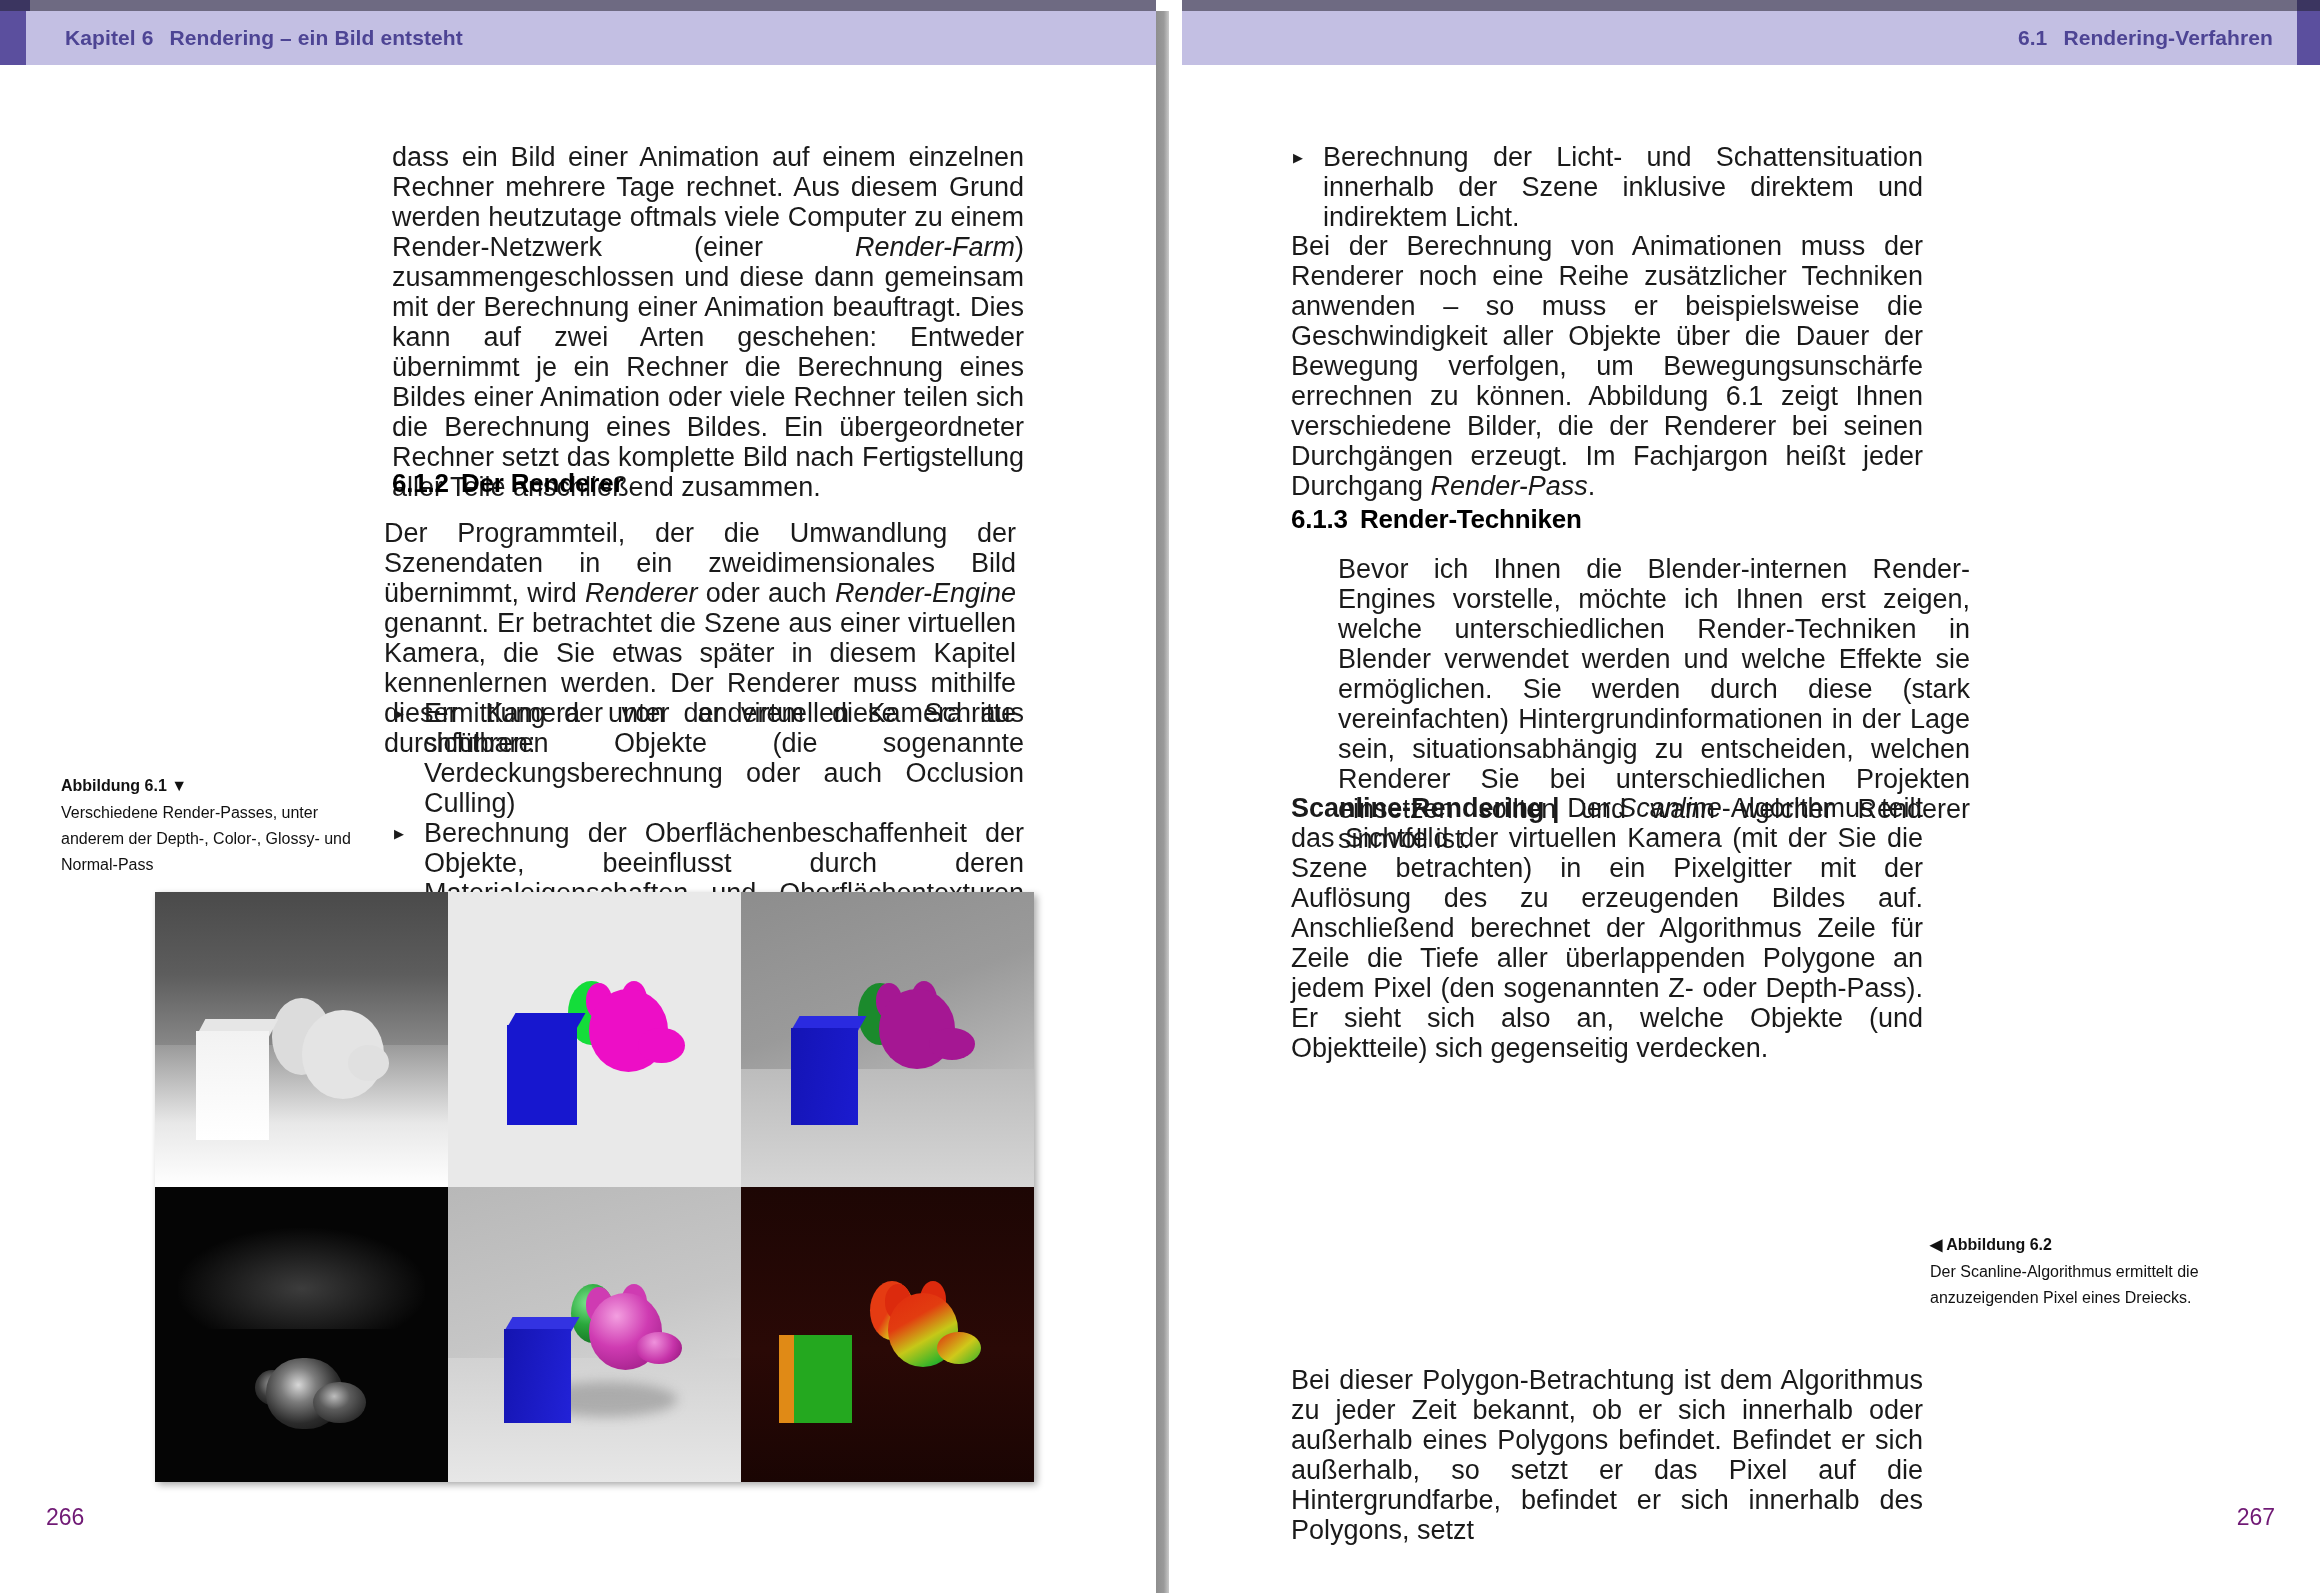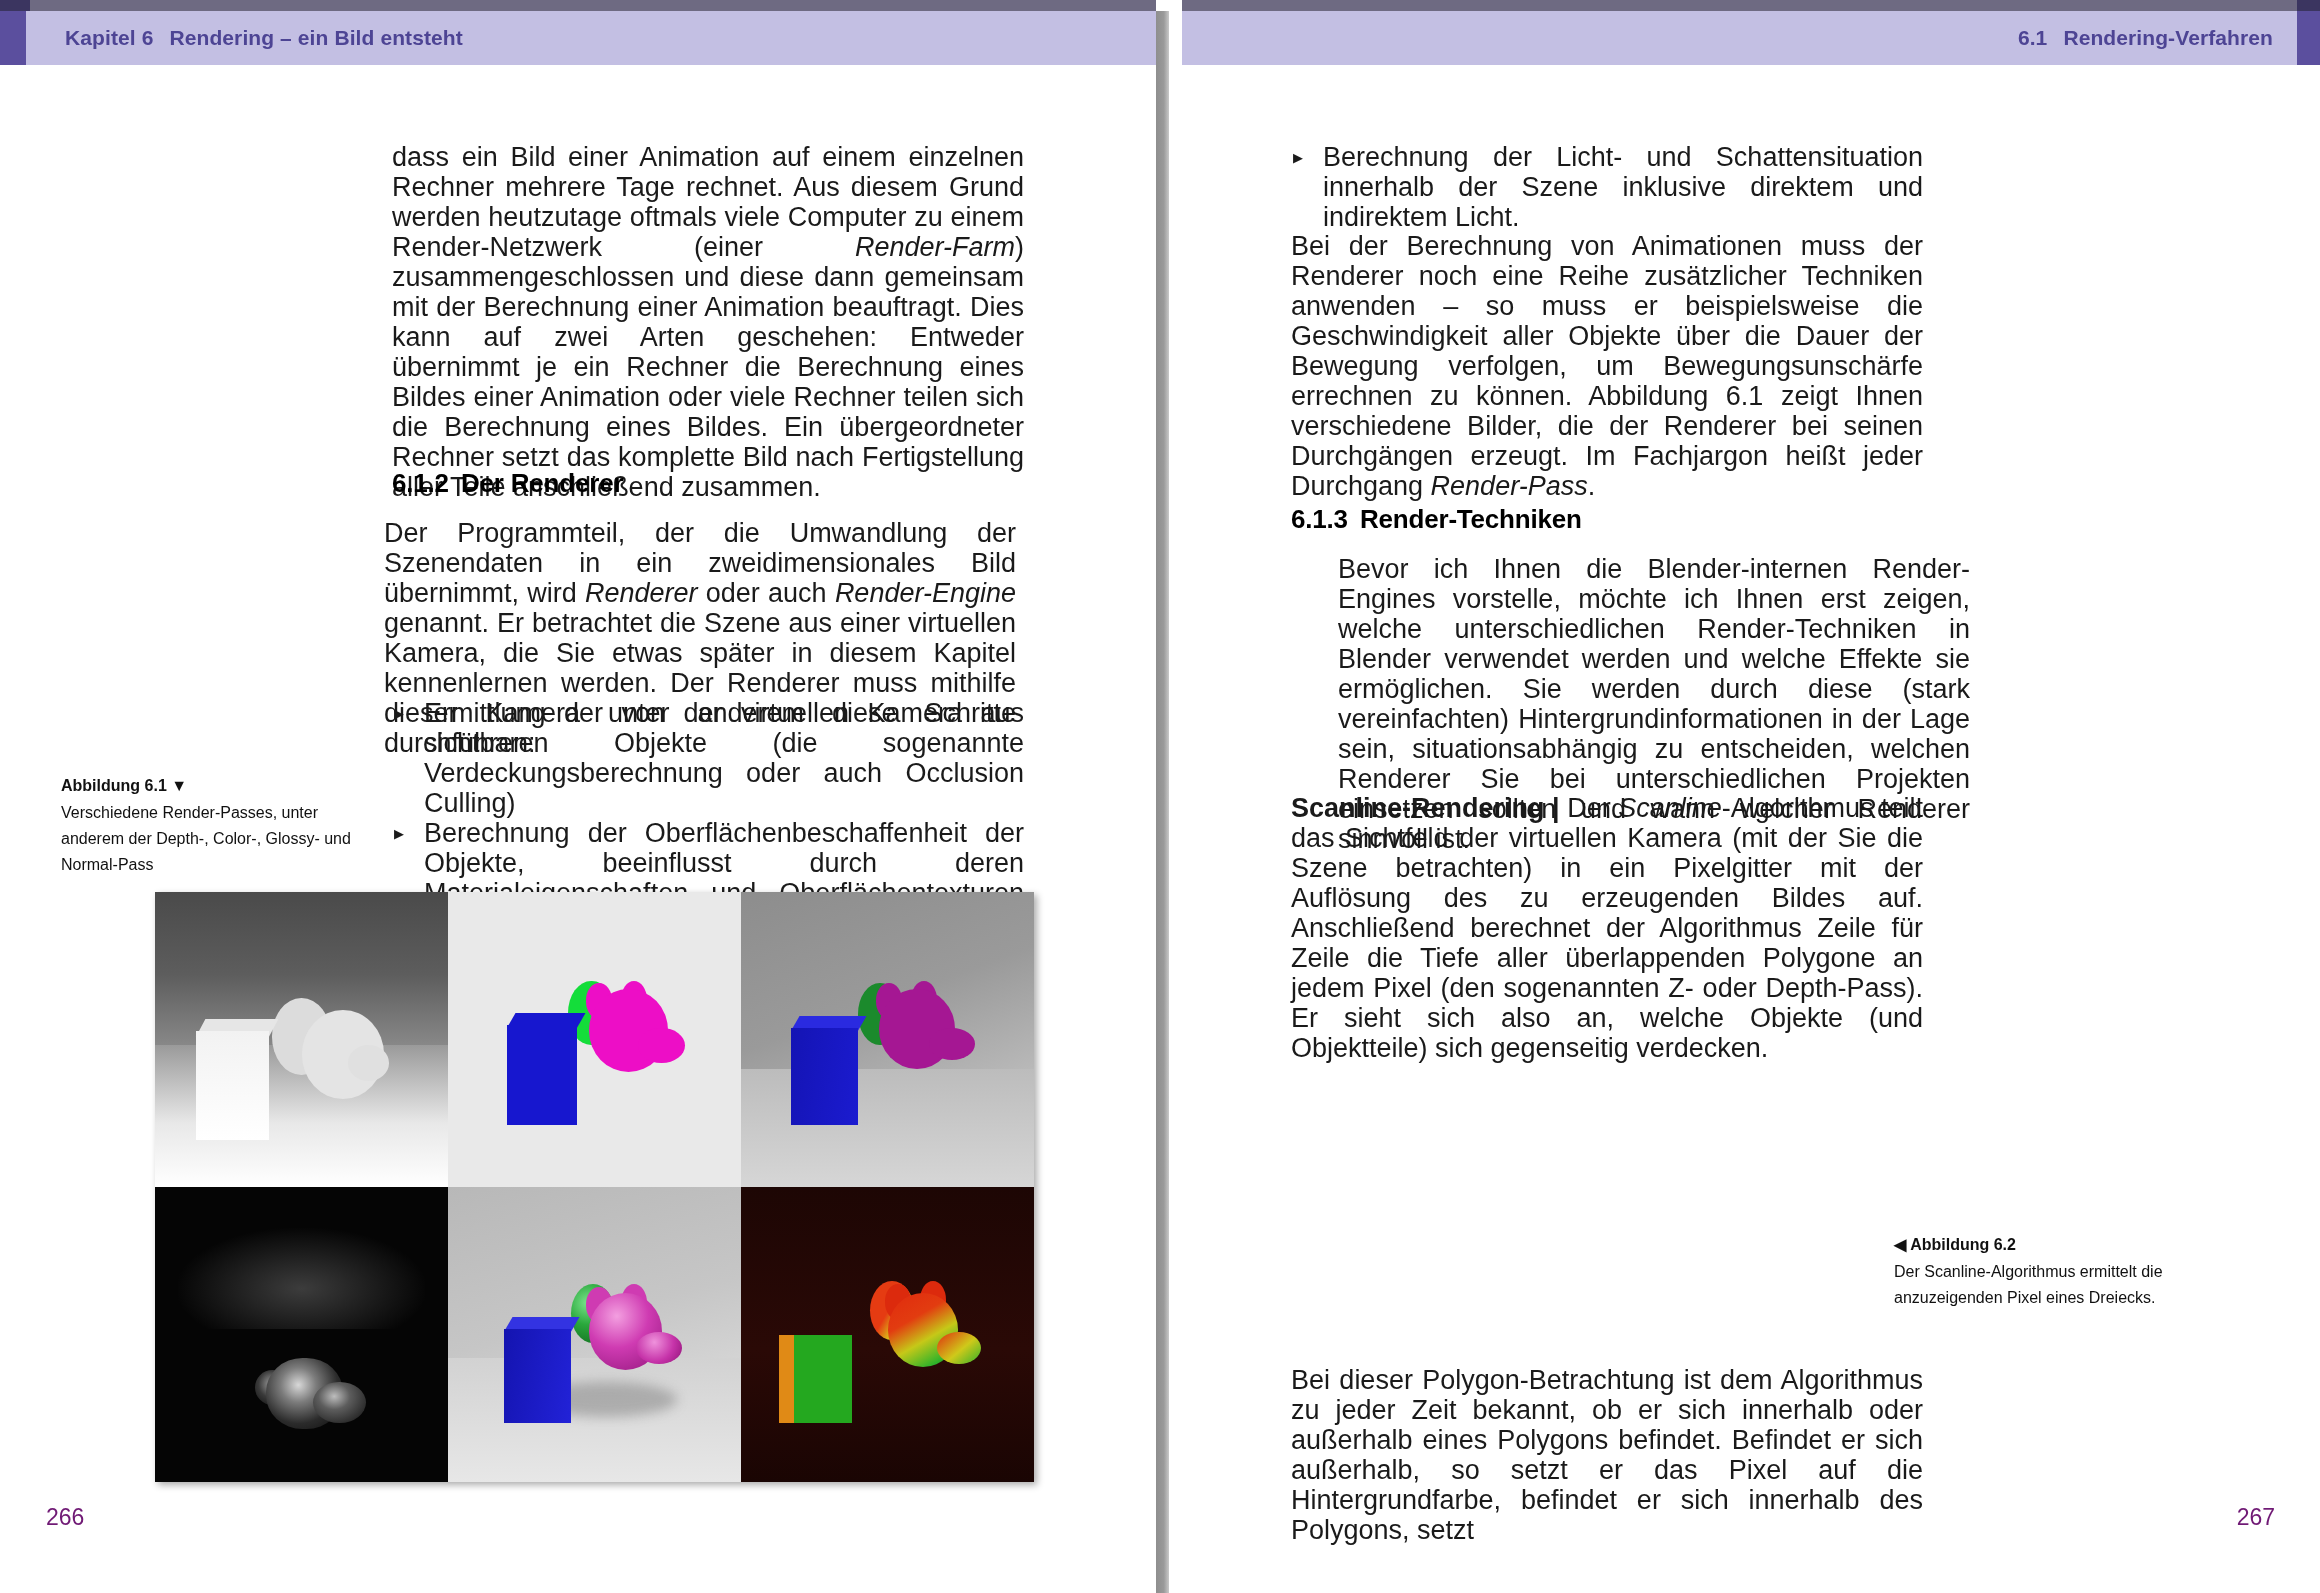--- a/index.html
+++ b/index.html
@@ -397,21 +397,21 @@
     </h3>
 
     <div class="body-col" style="left:109px; top:543px; width:632px;margin-left:47px;">
       <p>Bevor ich Ihnen die Blender-internen Render-Engines vorstelle, möchte ich Ihnen erst zeigen, welche unterschiedlichen Render-Techniken in Blender verwendet werden und welche Effekte sie ermöglichen. Sie werden durch diese (stark vereinfachten) Hintergrundinformationen in der Lage sein, situationsabhängig zu entscheiden, welchen Renderer Sie bei unterschiedlichen Projekten einsetzen sollten und wann welcher Renderer sinnvoll ist.</p>
     </div>
 
     <div class="body-col" style="left:109px; top:782px; width:632px;">
       <p><span class="runin">Scanline-Rendering</span><span class="runin"> | </span><span>Der </span><em>Scanline</em><span>-Algorithmus teilt das Sichtfeld der virtuellen Kamera (mit der Sie die Szene betrachten) in ein Pixelgitter mit der Auflösung des zu erzeugenden Bildes auf. Anschließend berechnet der Algorithmus Zeile für Zeile die Tiefe aller überlappenden Polygone an jedem Pixel (den sogenannten Z- oder Depth-Pass). Er sieht sich also an, welche Objekte (und Objektteile) sich gegenseitig verdecken.</span></p>
     </div>
 
-    <div class="margin-caption" style="left:712px; top:1221px; width:297px;">
+    <div class="margin-caption" style="left:748px; top:1221px; width:297px;">
       <span class="cap-title"><span>◀</span> <span>Abbildung 6.2</span></span>
       <span class="cap-body">Der Scanline-Algorithmus ermittelt die anzuzeigenden Pixel eines Dreiecks.</span>
     </div>
 
     <div class="body-col" style="left:109px; top:1354px; width:632px;">
       <p>Bei dieser Polygon-Betrachtung ist dem Algorithmus zu jeder Zeit bekannt, ob er sich innerhalb oder außerhalb eines Polygons befindet. Befindet er sich außerhalb, so setzt er das Pixel auf die Hintergrundfarbe, befindet er sich innerhalb des Polygons, setzt</p>
     </div>
 
     <div class="folio right">267</div>
   </div>

